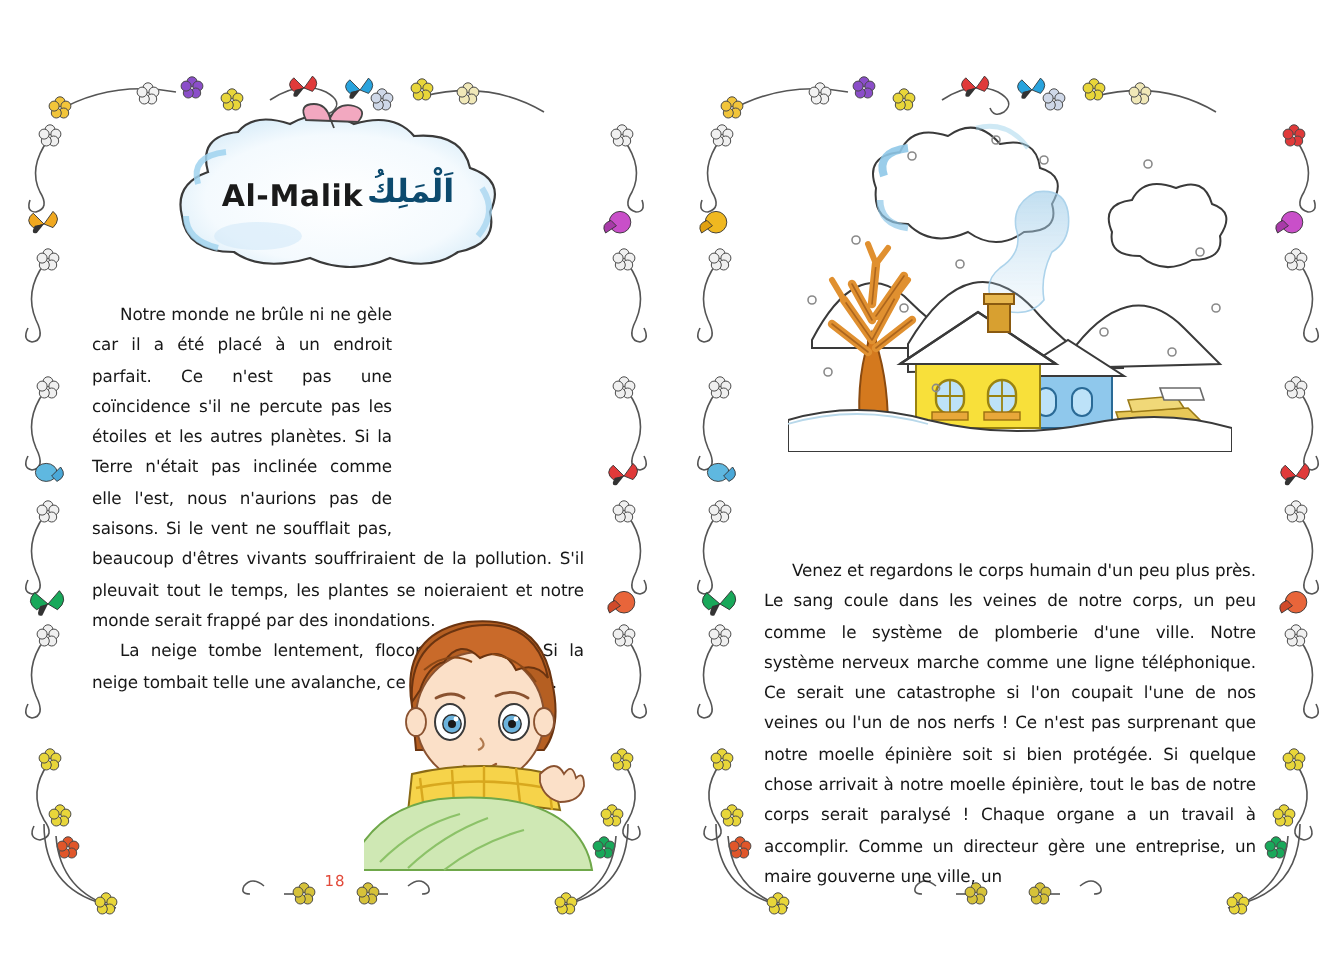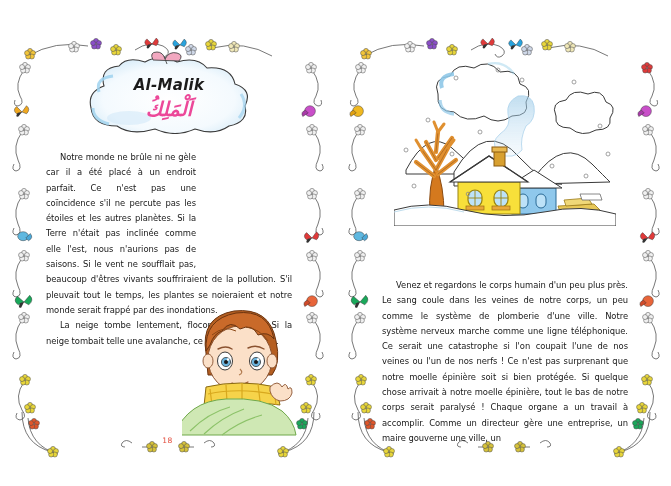--- a/index.html
+++ b/index.html
@@ -58,39 +58,38 @@
     top: 0; left: 0;
     width: 200px;
     height: 78px;
   }
   .cloud-text {
     position: absolute;
     top: 0; left: 0;
     width: 200px;
     height: 78px;
     display: flex;
-    flex-direction: column;
+    flex-direction: row;
     align-items: center;
     justify-content: center;
     gap: 2px;
-    font-style: italic;
   }
   .title-latin {
     font-family: "DejaVu Sans", sans-serif;
     font-size: 15px;
     font-weight: bold;
     color: #1a1a1a;
     letter-spacing: 0.3px;
     margin-top: 6px;
   }
   .title-arabic {
     font-family: "DejaVu Sans", sans-serif;
-    font-size: 20px;
+    font-size: 16px;
     font-weight: bold;
-    color: #ec4899;
+    color: #0c4a6e;
     direction: rtl;
     margin-top: 1px;
   }
 
   
   .body-text {
     font-family: "DejaVu Sans", sans-serif;
     font-size: 8.4px;
     line-height: 15.3px;
     color: #171717;

